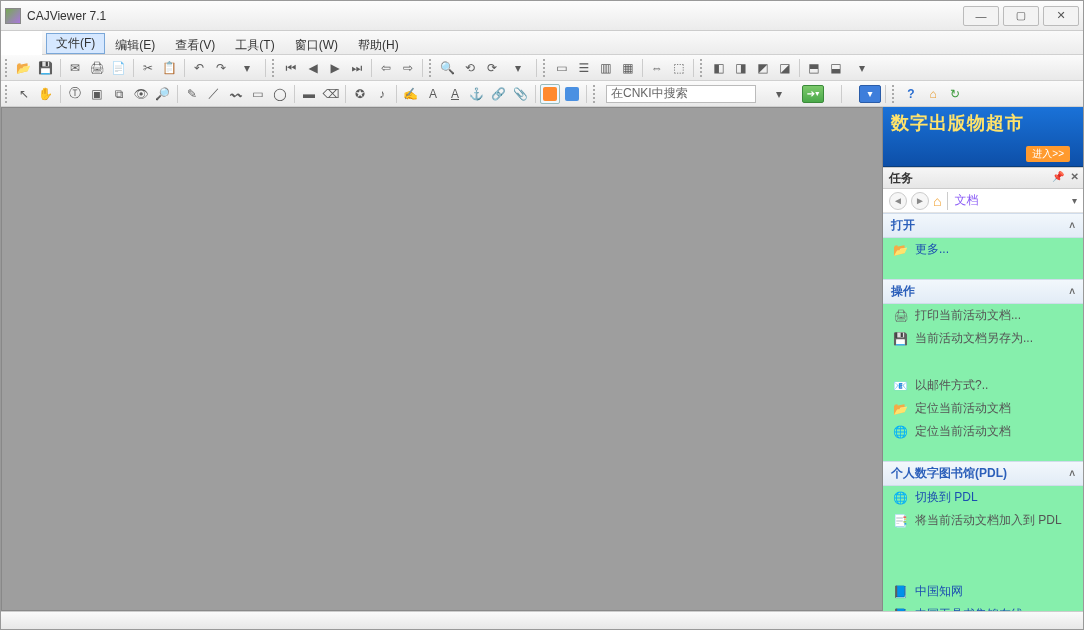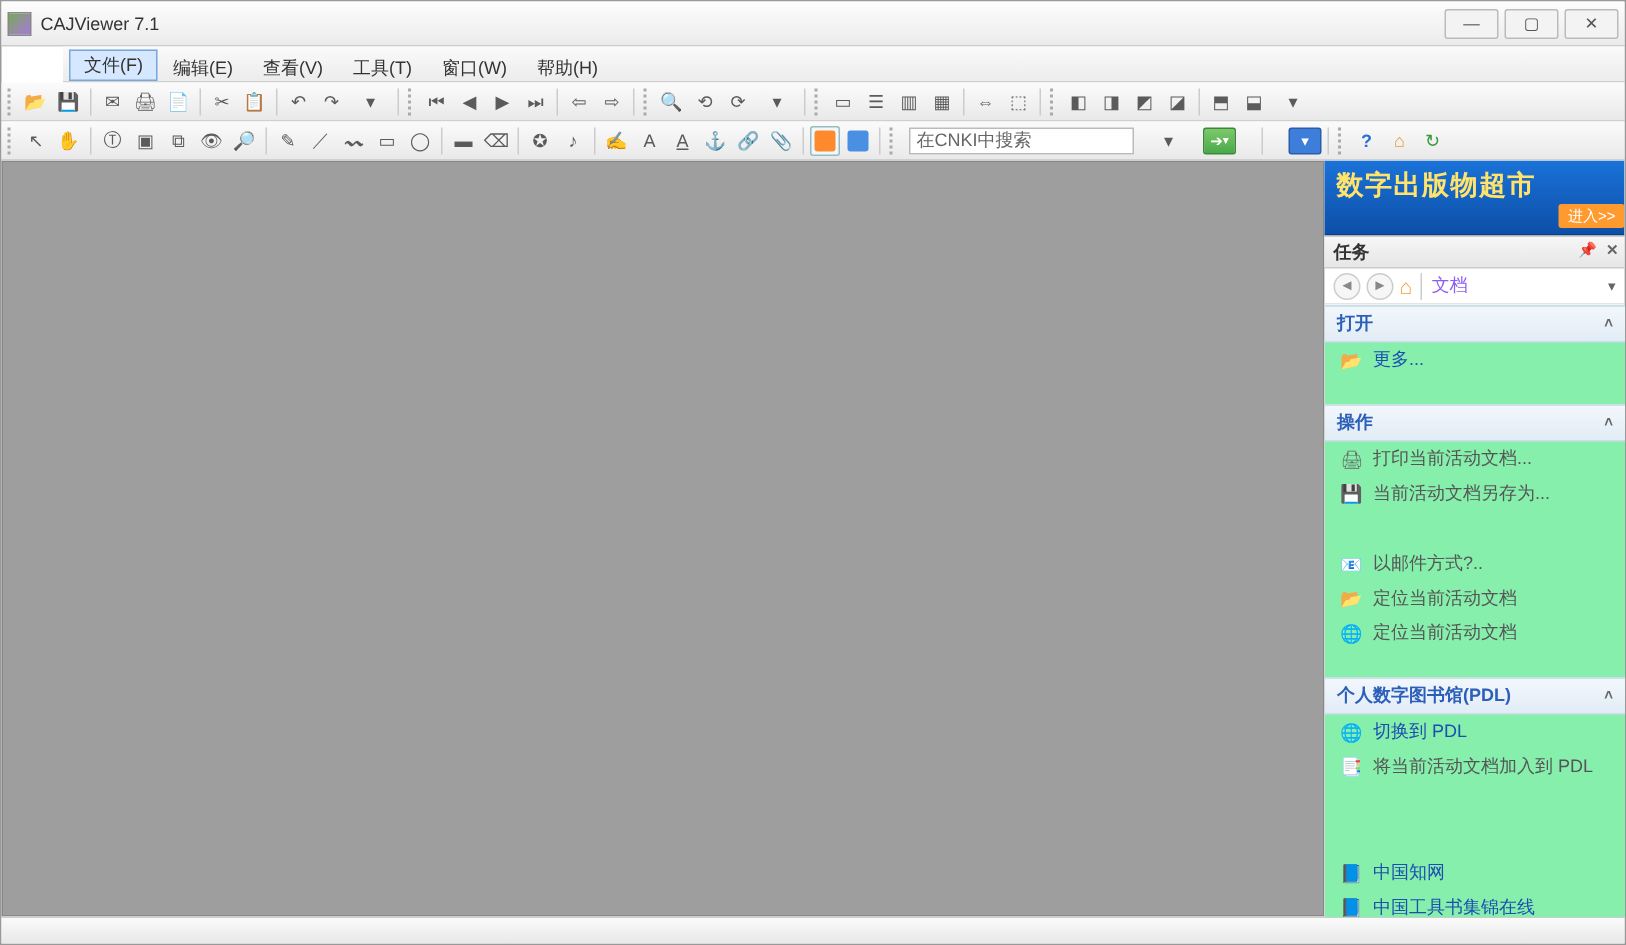--- a/index.html
+++ b/index.html
@@ -18,24 +18,24 @@
 .tb { width:20px; height:20px; display:flex; align-items:center; justify-content:center; color:#5b5b5b; border:1px solid transparent; border-radius:2px; cursor:pointer;}
 .tb.dd { width:28px; }
 .sep { width:1px; height:18px; background:#ccc; margin:0 2px;}
 .search-wrap { display:flex; align-items:center; gap:15px; margin-left:4px;}
 .search { height:18px; width:150px; border:1px solid #bbb; background:#fff; font-size:12px; padding:0 4px; color:#666;}
 .gobtn { width:22px; height:18px; background:linear-gradient(#7cc96b,#4aa94a); border:1px solid #3a8a3a; border-radius:2px; color:#fff; display:flex; align-items:center; justify-content:center; cursor:pointer; font-size:10px;}
 .bluebox { width:22px; height:18px; background:#3e7edb; border:1px solid #2a5ca8; border-radius:2px; display:flex; align-items:center; justify-content:center;}
 .body { flex:1; display:flex; overflow:hidden; }
 .canvas { flex:1; background:#9e9e9e; border:1px solid #888; margin:0; }
 .rightcol { width:200px; display:flex; flex-direction:column; background:#fff; }
-.banner { height:50px; background:linear-gradient(#1a72d8,#0d4fa8); color:#fff; position:relative; overflow:hidden; border-bottom:1px solid #0a3d7a;}
+.banner { height:60px; background:linear-gradient(#1a72d8,#0d4fa8); color:#fff; position:relative; overflow:hidden; border-bottom:1px solid #0a3d7a;}
 .banner .big { font-size:18px; font-weight:bold; color:#ffe36b; letter-spacing:1px; padding:4px 8px 0; font-family:SimHei,Arial;}
 .banner .small { font-size:10px; color:#cfe4ff; padding:0 8px; white-space:nowrap; overflow:hidden;}
-.banner .enter { position:absolute; right:0; bottom:4px; background:#ff9a2e; color:#fff; font-size:10px; padding:1px 6px; border-radius:2px; cursor:pointer;}
+.banner .enter { position:absolute; right:13px; bottom:4px; background:#ff9a2e; color:#fff; font-size:10px; padding:1px 6px; border-radius:2px; cursor:pointer;}
 .taskhdr { height:22px; background:linear-gradient(#f6f6f6,#e6e6e6); border-top:1px solid #ccc; border-bottom:1px solid #ccc; display:flex; align-items:center; padding:0 6px; color:#333; font-weight:bold; position:relative;}
 .taskhdr .hicons { position:absolute; right:4px; top:3px; display:flex; gap:6px; color:#666; font-size:10px; cursor:pointer;}
 .navrow { height:24px; display:flex; align-items:center; gap:4px; padding:0 6px; border-bottom:1px solid #e4e4e4;}
 .navrow .nb { width:18px; height:18px; border:1px solid #ccc; border-radius:9px; background:#f6f6f6; display:flex;align-items:center;justify-content:center; color:#888; font-size:10px; cursor:pointer;}
 .navrow .home { color:#f0a030; font-size:14px; cursor:pointer;}
 .navrow .lab { color:#8b5cf6;}
 .navrow .dd2 { margin-left:auto; color:#666; cursor:pointer; font-size:10px;}
 .taskbody { flex:1; overflow:auto; padding:0; background:#86efac;}
 .sect { margin:0; }
 .sect-h { background:linear-gradient(#f2f7fc,#e2ecf6); border-top:1px solid #d0dceb; border-bottom:1px solid #d0dceb; color:#2b5fba; font-weight:bold; padding:3px 8px; display:flex; align-items:center; cursor:pointer;}

